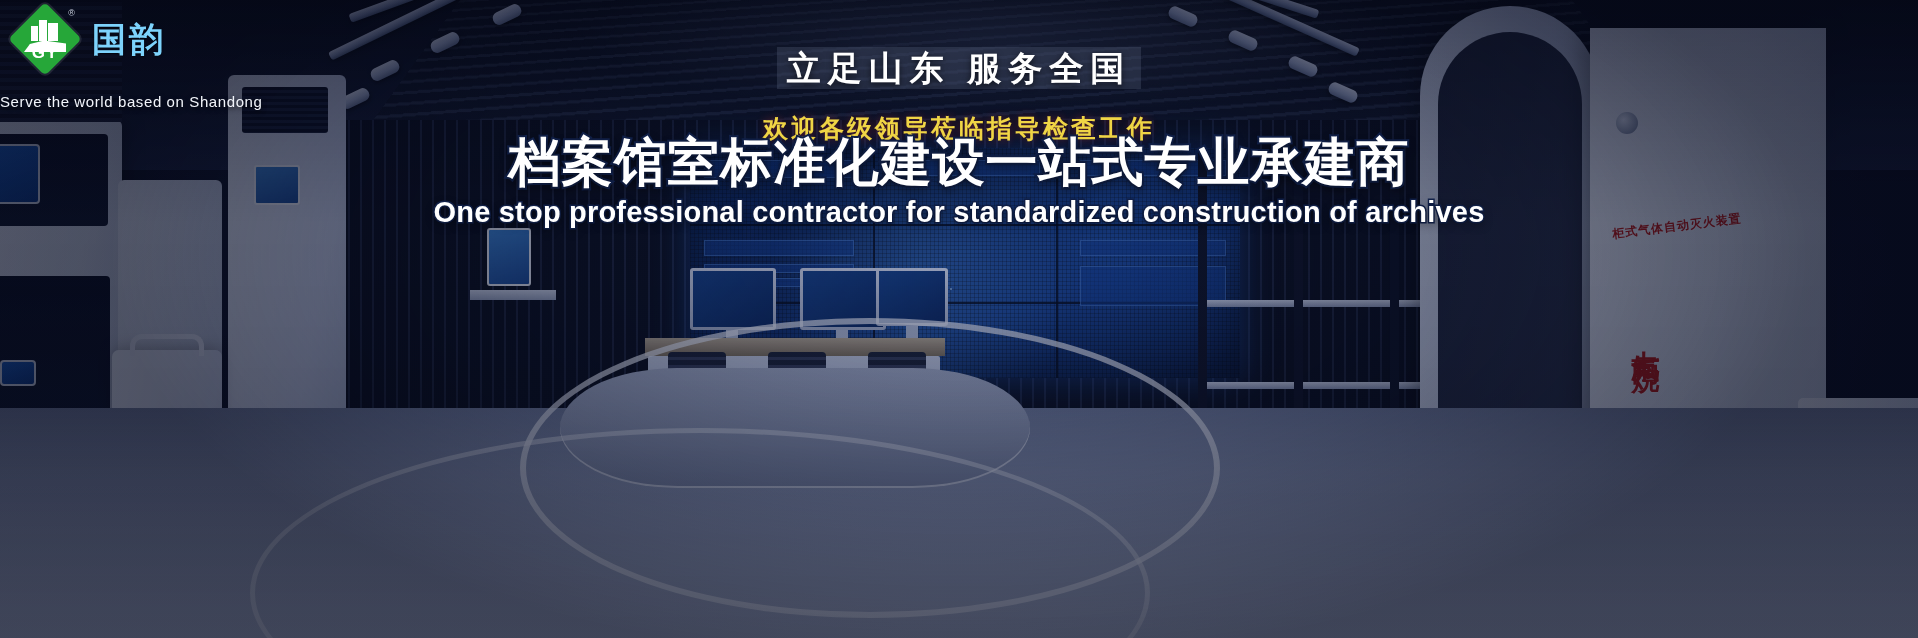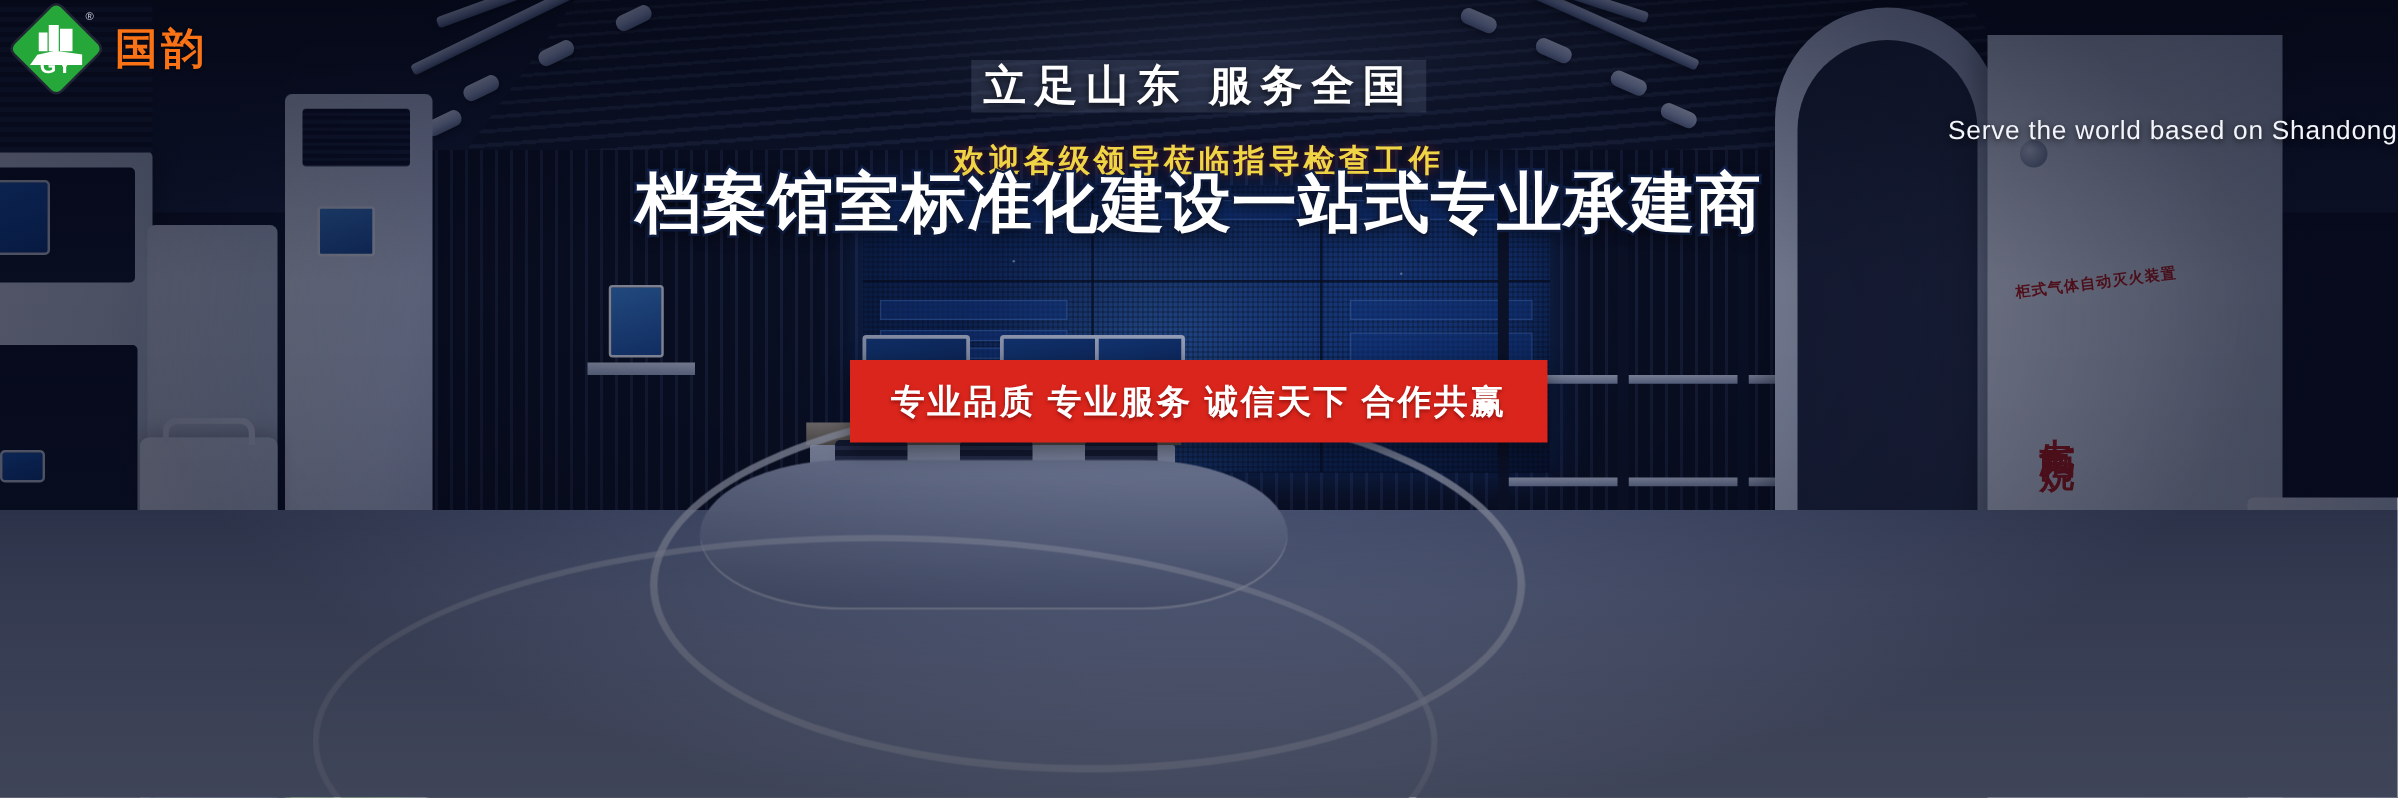--- a/index.html
+++ b/index.html
@@ -206,34 +206,34 @@
   .lhill{
     position:absolute; left:12px; top:32px; width:42px; height:14px; background:#fff;
     clip-path:polygon(0% 100%, 14% 42%, 48% 18%, 100% 40%, 100% 100%);
   }
   .lgy{
     position:absolute; left:0; right:0; top:37px; text-align:center;
     color:#ffffff; font-weight:800; font-size:17px; letter-spacing:1px; font-family:"Liberation Sans",sans-serif;
   }
   .reg{ position:absolute; right:3px; top:2px; color:#cfd6e4; font-size:9px; }
   .logo-word{
-    color:#f97316; font-size:34px; font-weight:700; letter-spacing:3px; line-height:1;
+    color:#7dd3fc; font-size:34px; font-weight:700; letter-spacing:3px; line-height:1;
     text-shadow:0 1px 2px rgba(0,0,0,.55);
   }
 
   .slogan-cn{
     position:absolute; left:0; right:0; top:46px; text-align:center; z-index:35;
     color:#ffffff; font-size:34px; font-weight:700; letter-spacing:7px;
     text-shadow:0 2px 6px rgba(0,0,0,.65);
   }
   .slogan-cn span{ background:rgba(120,132,160,.22); padding:2px 10px; }
 
   .slogan-en{
-    position:absolute; left:0; right:0; top:93px; text-align:right; z-index:35;
-    color:#f2f5fb; font-size:21px; font-weight:500; letter-spacing:.6px;
+    position:absolute; left:0; right:0; top:93px; text-align:left; z-index:35;
+    color:#f2f5fb; font-size:15px; font-weight:500; letter-spacing:.6px;
     text-shadow:0 2px 5px rgba(0,0,0,.7);
   }
 
   .led-marquee{
     position:absolute; left:0; right:0; top:112px; text-align:center; z-index:20;
     color:#fde047; font-size:25px; font-weight:600; letter-spacing:3px;
     opacity:.95; text-shadow:0 0 8px rgba(200,40,40,.45);
   }
 
   .title-main{
@@ -420,18 +420,16 @@
     </div>
     <div class="logo-word">国韵</div>
   </div>
 
   <div class="slogan-cn">
     <span>立足山东 服务全国</span>
   </div>
   <div class="slogan-en">Serve the world based on Shandong</div>
 
   <div class="title-main">档案馆室标准化建设一站式专业承建商</div>
-
-  <div class="ribbon">
-    <div class="ribbon-text">专业品质  专业服务  诚信天下  合作共赢</div>
-  </div>
+  <div class="title-sub">One stop professional contractor for standardized construction of archives</div>
+
 
 </div>
 
 </body></html>

